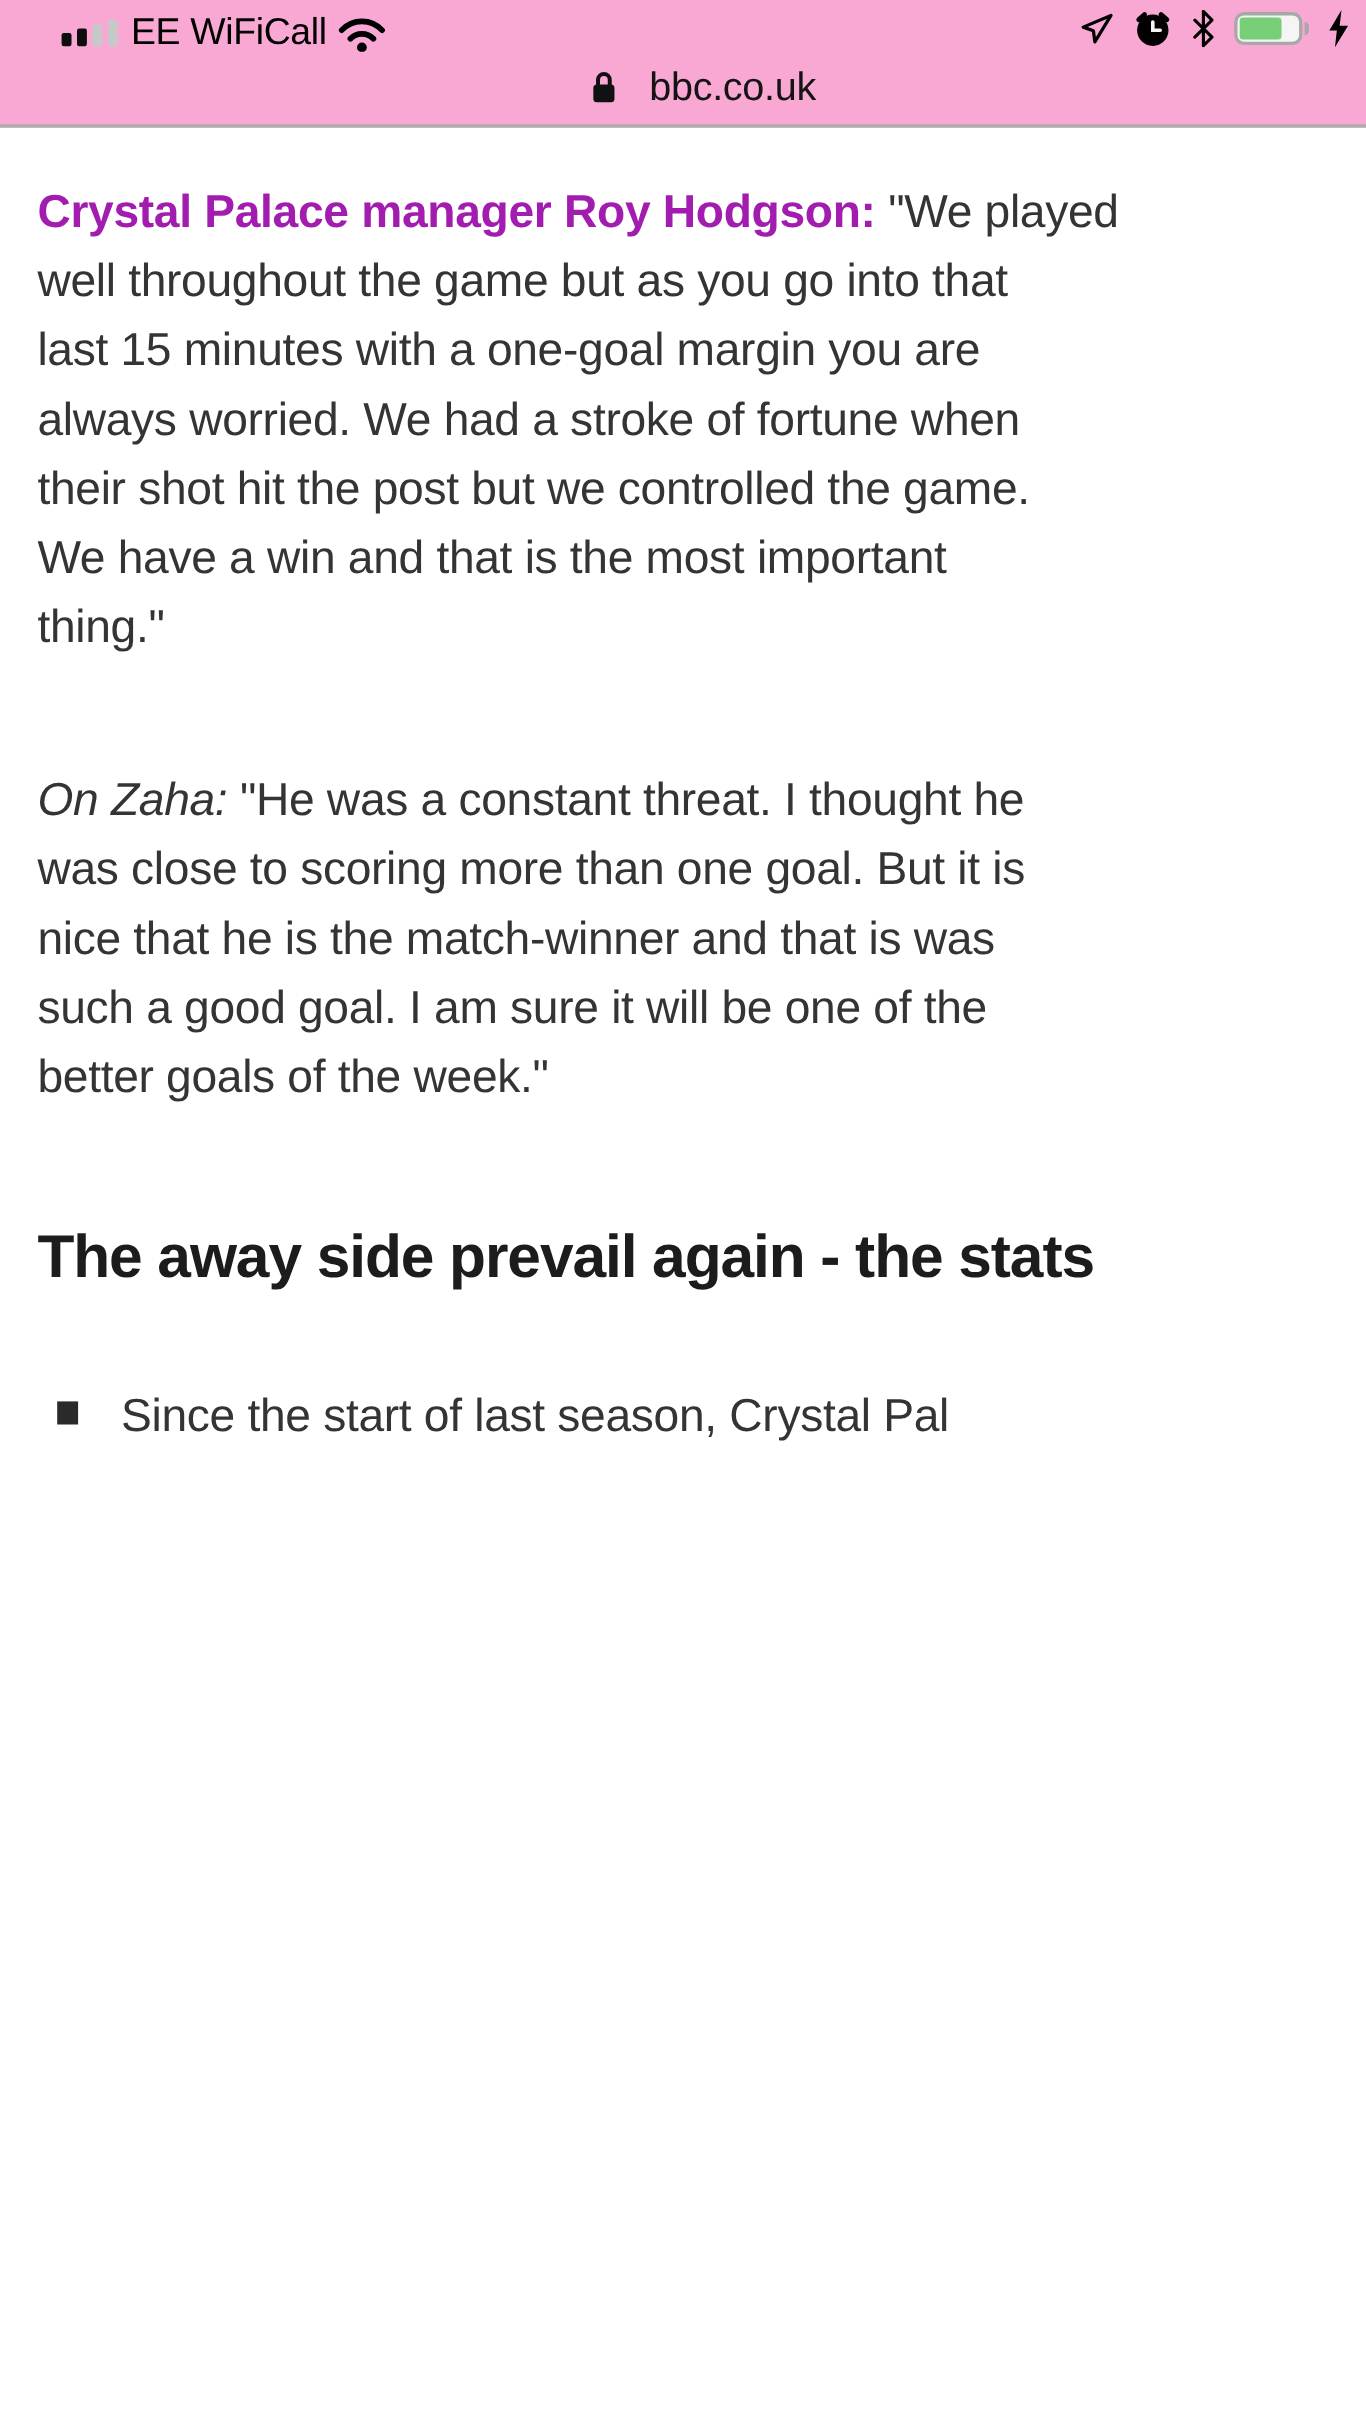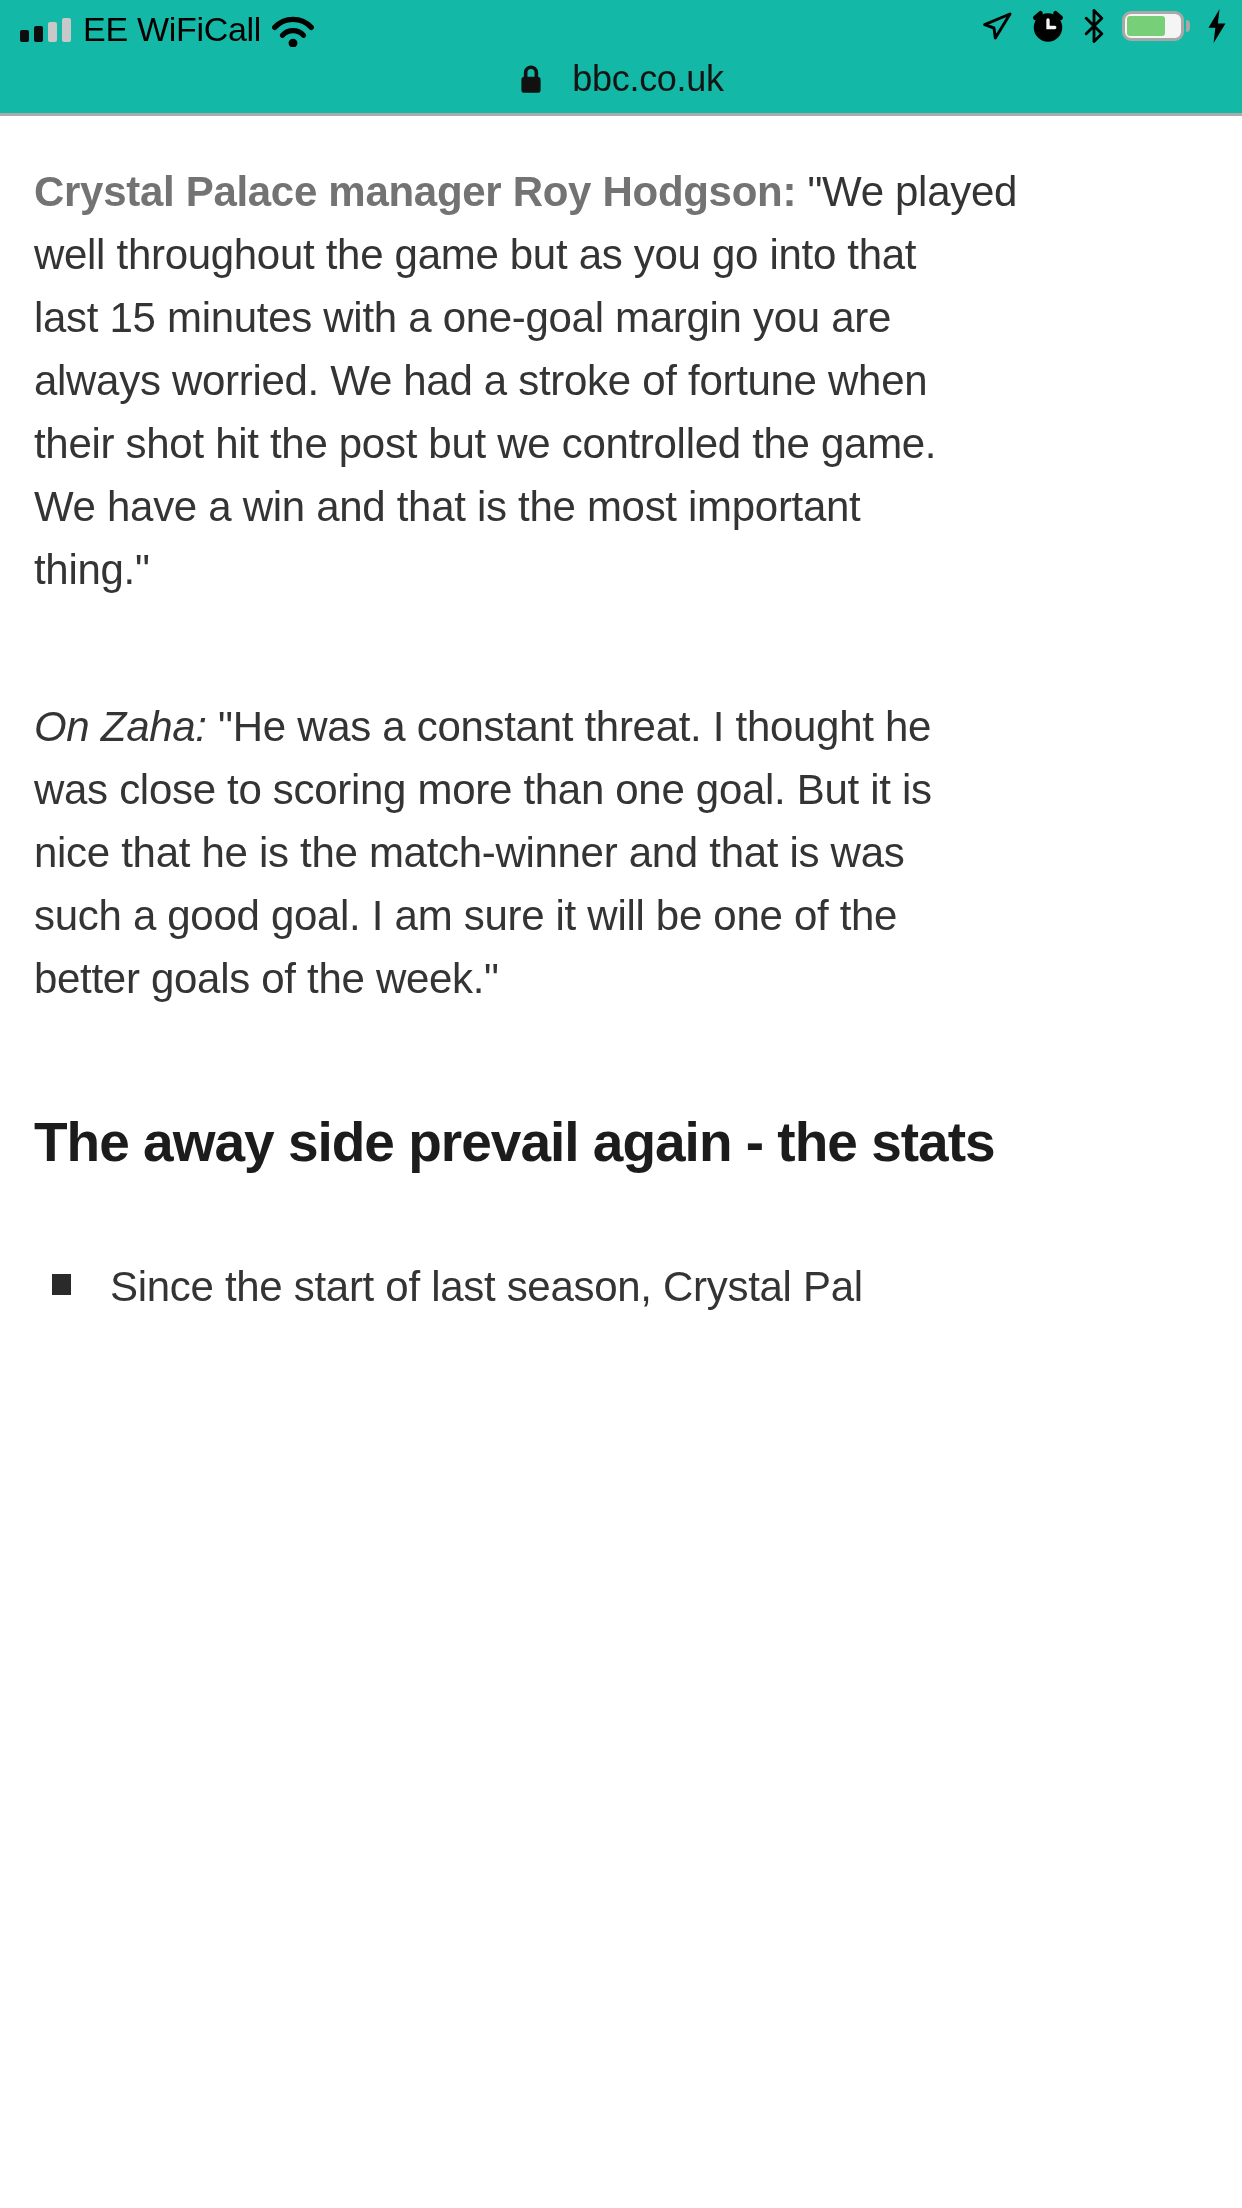--- a/index.html
+++ b/index.html
@@ -4,21 +4,21 @@
 <style>
   html,body{margin:0;padding:0;}
   body{
     width:1242px;height:2208px;overflow:hidden;position:relative;
     background:#ffffff;
     font-family:"Liberation Sans", sans-serif;
   }
   
   .topbar{
     position:absolute;top:0;left:0;right:0;height:113px;
-    background:#14b8a6;border-bottom:3px solid #ababab;
+    background:#f9a8d4;border-bottom:3px solid #ababab;padding-left:36px;
   }
   .status-row{position:relative;height:52px;}
   .left-cluster{
     position:absolute;left:20px;top:10px;
     display:flex;align-items:center;gap:10px;
   }
   .signal{display:flex;align-items:flex-end;gap:5px;margin-right:2px;}
   .signal i{display:block;width:9px;border-radius:2px;background:#0d0d0d;}
   .signal .b1{height:12px;}
   .signal .b2{height:16px;}
@@ -50,21 +50,21 @@
   
   .content{
     position:absolute;top:116px;left:0;right:0;bottom:0;
     padding:44px 34px 0 34px;overflow:hidden;
     color:#343434;
   }
   .content p{
     margin:0 0 94px 0;font-size:42px;line-height:63px;
     letter-spacing:-0.3px;white-space:pre-line;
   }
-  .content p strong{font-weight:700;color:#737373;}
+  .content p strong{font-weight:700;color:#a21caf;}
   .content p em{font-style:italic;}
   .content h2{
     margin:0 0 74px 0;font-size:55px;line-height:76px;font-weight:700;
     color:#1c1c1c;letter-spacing:-1px;
   }
   .stats{
     list-style:none;margin:0;padding:0;
     font-size:42px;line-height:65px;letter-spacing:-0.3px;
   }
   .stats li{

